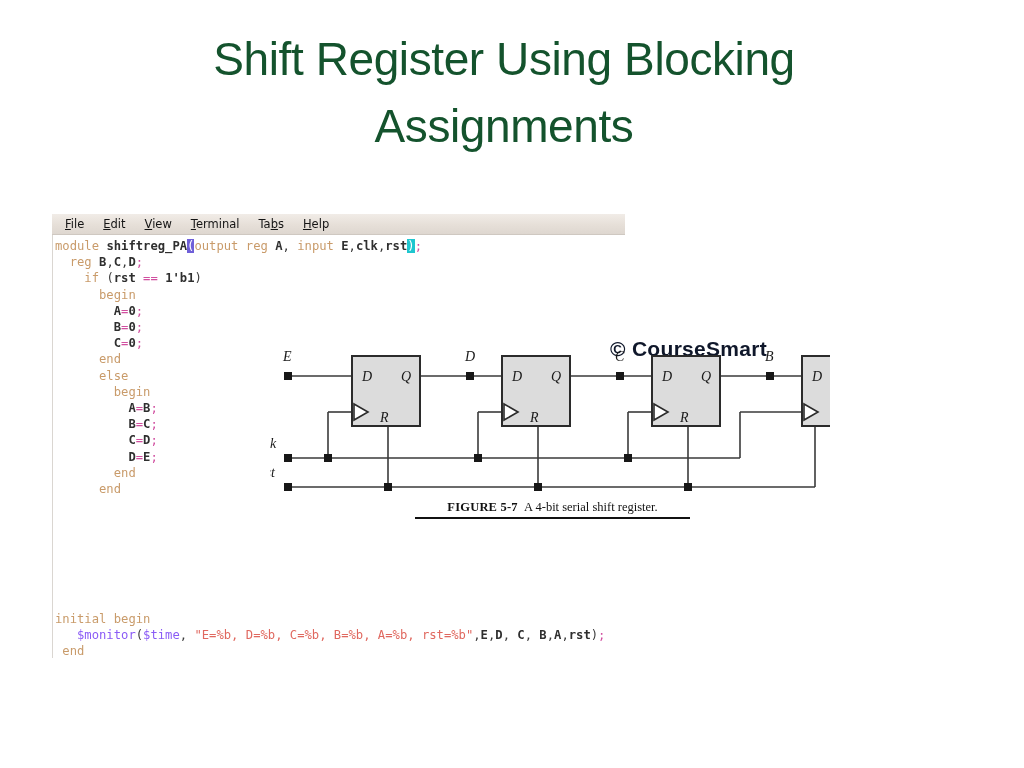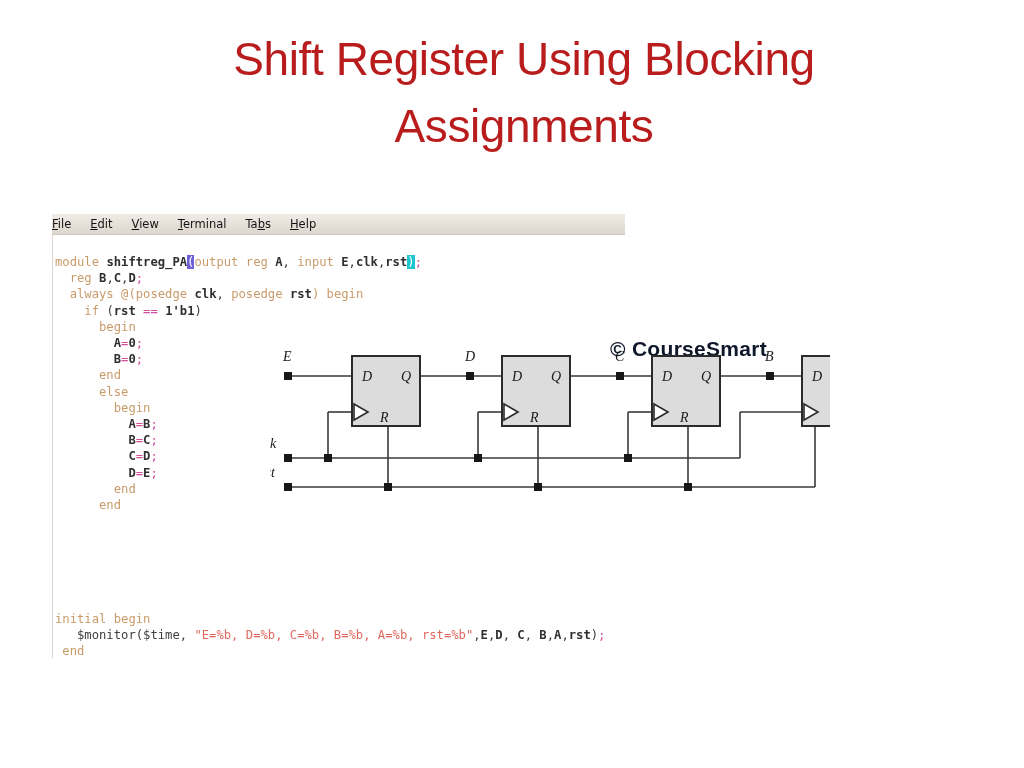--- a/index.html
+++ b/index.html
@@ -11,29 +11,29 @@
     width: 1024px;
     height: 768px;
     position: relative;
     overflow: hidden;
     font-family: "Liberation Sans", sans-serif;
   }
 
   
   #slide-title {
     position: absolute;
-    left: 72px;
+    left: 52px;
     top: 26px;
     width: 904px;
     text-align: center;
     font-family: "Liberation Sans", sans-serif;
     font-size: 46px;
     line-height: 1.45;
     font-weight: 400;
-    color: #b91c1c;
+    color: #14532d;
     letter-spacing: -0.4px;
   }
 
   
   #terminal {
     position: absolute;
     left: 52px;
     top: 214px;
     width: 600px;
     height: 444px;
@@ -41,20 +41,21 @@
   #terminal-menubar {
     position: absolute;
     left: 0;
     top: 0;
     width: 573px;
     height: 21px;
     background: linear-gradient(to bottom, #f1ece7 0%, #e6dfd8 55%, #ded7d0 100%);
     border-bottom: 1px solid #cfc8c1;
     display: flex;
     align-items: center;
+    padding-left: 13px;
     box-sizing: border-box;
   }
   .menu-item {
     font-family: "DejaVu Sans", sans-serif;
     font-size: 11.5px;
     color: #141414;
     margin-right: 19px;
     white-space: nowrap;
   }
   .menu-item .mn { text-decoration: underline; }
@@ -74,27 +75,27 @@
     font-size: 12.2px;
     line-height: 16.2px;
     white-space: pre;
     color: #3b3b3b;
     padding-left: 2px;
   }
   .kw    { color: #c99b6a; }          
   .id    { color: #2f2f2f; font-weight: bold; }  
   .pl    { color: #3b3b3b; }          
   .op    { color: #d14fa0; }          
-  .sys   { color: #404040; }          
+  .sys   { color: #8b5cf6; }          
   .str   { color: #e0685f; }          
   .num   { color: #2f2f2f; font-weight: bold; text-align: center; }
   .hl-a  { background: #6f5fd8; color: #ffffff; }   
   .hl-b  { background: #1fc6cf; color: #ffffff; }   
 
-  #code-top  { position: absolute; left: 0; top: 19px; }
+  #code-top  { position: absolute; left: 0; top: 3px; }
   #code-bot  { position: absolute; left: 0; top: 360px; margin-top: 16px; }
 
   
   #figure {
     position: absolute;
     left: 270px;
     top: 330px;
     width: 560px;
     height: 200px;
   }
@@ -141,25 +142,25 @@
     <div class="menu-item"><span class="mn">T</span>erminal</div>
     <div class="menu-item">Ta<span class="mn">b</span>s</div>
     <div class="menu-item"><span class="mn">H</span>elp</div>
   </div>
 
   <div id="terminal-body">
 
     <div id="code-top">
       <div class="code-line"><span class="kw">module</span> <span class="id">shiftreg_PA</span><span class="hl-a">(</span><span class="kw">output</span> <span class="kw">reg</span> <span class="id">A</span><span class="pl">,</span> <span class="kw">input</span> <span class="id">E</span><span class="pl">,</span><span class="id">clk</span><span class="pl">,</span><span class="id">rst</span><span class="hl-b">)</span><span class="op">;</span></div>
       <div class="code-line">  <span class="kw">reg</span> <span class="id">B</span><span class="pl">,</span><span class="id">C</span><span class="pl">,</span><span class="id">D</span><span class="op">;</span></div>
-      <div class="code-line">  <span class="kw">always</span> <span class="kw">@(</span><span class="kw">posedge</span> <span class="id">clk</span><span class="pl">,</span> <span class="kw">posedge</span> <span class="id">rst</span><span class="kw">)</span> <span class="kw">begin</span></div>
       <div class="code-line">    <span class="kw">if</span> <span class="pl">(</span><span class="id">rst</span> <span class="op">==</span> <span class="num">1'b1</span><span class="pl">)</span></div>
       <div class="code-line">      <span class="kw">begin</span></div>
       <div class="code-line">        <span class="id">A</span><span class="op">=</span><span class="num">0</span><span class="op">;</span></div>
       <div class="code-line">        <span class="id">B</span><span class="op">=</span><span class="num">0</span><span class="op">;</span></div>
+      <div class="code-line">        <span class="id">C</span><span class="op">=</span><span class="num">0</span><span class="op">;</span></div>
       <div class="code-line">      <span class="kw">end</span></div>
       <div class="code-line">      <span class="kw">else</span></div>
       <div class="code-line">        <span class="kw">begin</span></div>
       <div class="code-line">          <span class="id">A</span><span class="op">=</span><span class="id">B</span><span class="op">;</span></div>
       <div class="code-line">          <span class="id">B</span><span class="op">=</span><span class="id">C</span><span class="op">;</span></div>
       <div class="code-line">          <span class="id">C</span><span class="op">=</span><span class="id">D</span><span class="op">;</span></div>
       <div class="code-line">          <span class="id">D</span><span class="op">=</span><span class="id">E</span><span class="op">;</span></div>
       <div class="code-line">        <span class="kw">end</span></div>
       <div class="code-line">      <span class="kw">end</span></div>
     </div>
@@ -257,13 +258,16 @@
       <text x="13" y="31">E</text>
       <text x="195" y="31">D</text>
       <text x="345" y="31">C</text>
       <text x="495" y="31">B</text>
       <text x="595" y="31">A</text>
       <text x="-10" y="118" text-anchor="start">clk</text>
       <text x="-10" y="147" text-anchor="start">rst</text>
     </g>
   </svg>
 
+  <div id="figure-caption">
+    <span class="fignum">FIGURE 5-7</span>&nbsp;&nbsp;<span>A 4-bit serial shift register.</span>
+  </div>
 </div>
 
 </body></html>

